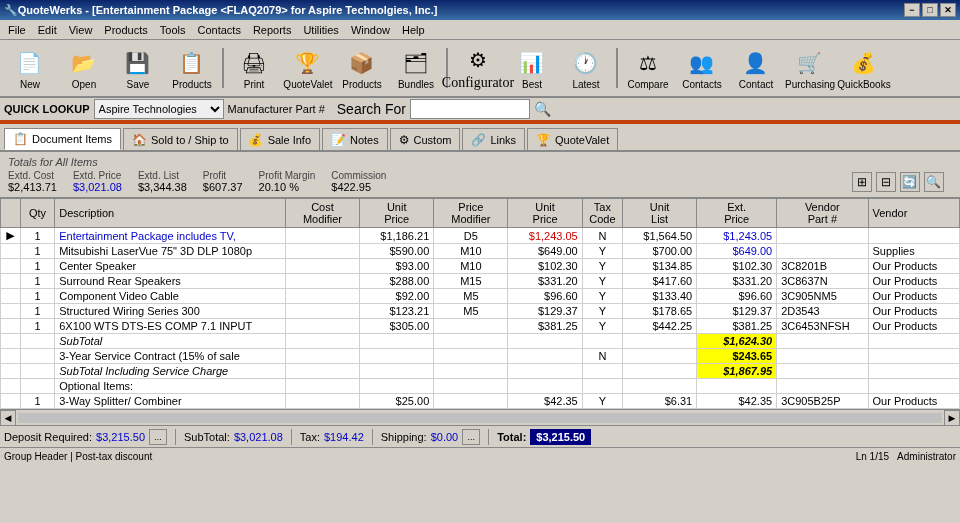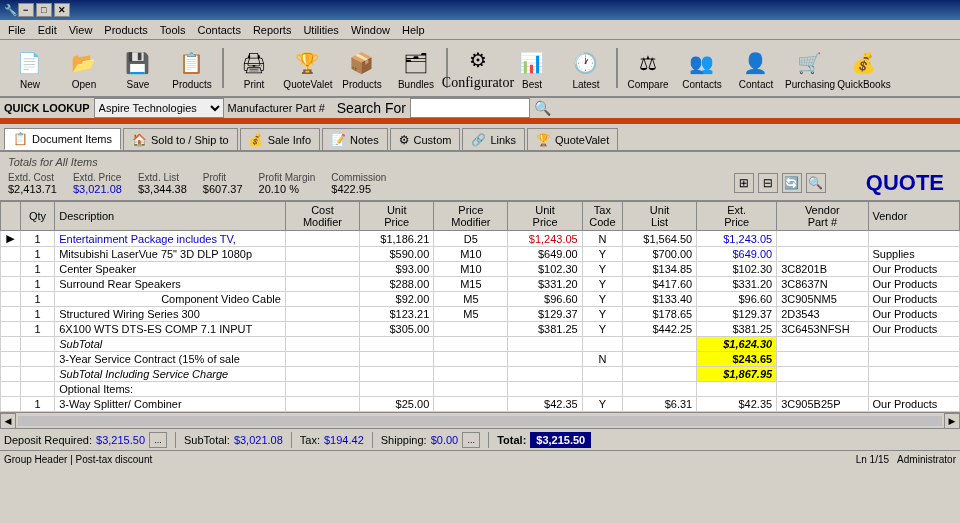--- a/index.html
+++ b/index.html
@@ -15,21 +15,21 @@
     #menu-bar { background: #d4d0c8; height: 20px; display: flex; align-items: center; padding: 0 2px; border-bottom: 1px solid #888; }
     #menu-bar span { padding: 2px 6px; font-size: 11px; cursor: pointer; }
 
     
     #toolbar { background: #d4d0c8; height: 58px; display: flex; align-items: center; padding: 2px 4px; border-bottom: 2px solid #888; gap: 2px; }
     .toolbar-btn { display: flex; flex-direction: column; align-items: center; justify-content: center; width: 52px; height: 52px; cursor: pointer; font-size: 10px; border: 1px solid transparent; padding: 2px; }
     .toolbar-icon { width: 32px; height: 32px; display: flex; align-items: center; justify-content: center; font-size: 20px; }
     .toolbar-separator { width: 2px; height: 40px; background: #888; margin: 0 2px; }
 
     
-    #quick-lookup { background: #d4d0c8; height: 26px; display: flex; align-items: center; padding: 2px 4px; border-bottom: 6px solid #c2410c; gap: 4px; font-size: 11px; }
+    #quick-lookup { background: #d4d0c8; height: 26px; display: flex; align-items: center; padding: 2px 4px; border-bottom: 4px solid #c2410c; gap: 4px; font-size: 11px; }
     #quick-lookup select { height: 20px; font-size: 11px; border: 1px solid #888; }
     #quick-lookup input { height: 20px; font-size: 11px; border: 1px solid #888; padding: 0 2px; }
 
     
     #tab-bar { background: #d4d0c8; height: 28px; display: flex; align-items: flex-end; padding: 0 4px; border-bottom: 2px solid #888; }
     .tab { display: flex; align-items: center; height: 22px; padding: 0 8px; border: 1px solid #888; border-bottom: none; background: #d4d0c8; cursor: pointer; font-size: 11px; margin-right: 2px; gap: 4px; }
     .tab.active { background: white; border-bottom: 1px solid white; z-index: 1; }
     .tab-icon { font-size: 12px; }
     #content-wrapper { display: flex; flex-direction: column; flex: 1; background: white; }
 
@@ -64,20 +64,21 @@
     
     #hscroll { background: #d4d0c8; height: 16px; border-top: 1px solid #888; display: flex; align-items: center; }
     .hscroll-btn { width: 16px; height: 16px; background: #d4d0c8; border: 1px solid #888; cursor: pointer; display: flex; align-items: center; justify-content: center; font-size: 9px; }
     .hscroll-track { flex: 1; height: 10px; background: #c0c0c0; margin: 0 2px; }
   </style>
 </head>
 <body>
 
 <div id="title-bar">
   <span class="title-icon">🔧 </span>
+  <span class="title-text">QuoteWerks - [Entertainment Package &lt;FLAQ2079&gt; for Aspire Technolgies, Inc.]</span>
   <div class="win-controls">
     <div class="win-btn">−</div>
     <div class="win-btn">□</div>
     <div class="win-btn">✕</div>
   </div>
 </div>
 
 <div id="menu-bar">
 <span>File</span>
     <span>Edit</span>
@@ -230,21 +231,20 @@
         <div class="total-item">
           <span class="total-label">Commission</span>
           <span class="total-value ">$422.95</span>
         </div>
         <div id="toolbar-icons-right" style="margin-left: auto; display: flex; align-items: center; gap: 4px;">
           <div class="small-icon">⊞</div>
           <div class="small-icon">⊟</div>
           <div class="small-icon">🔄</div>
           <div class="small-icon">🔍</div>
         </div>
-        <span id="quote-label" style="font-size: 22px; font-weight: bold; color: rgb(0, 0, 170); margin-left: 16px;">QUOTE</span>
       </div>
   </div>
 
   <div id="table-container">
     <table>
       <thead>
         <tr>
           <th style="width:16px;"></th>
           <th style="width:30px;">Qty</th>
           <th style="width:200px;text-align:left;">Description</th>
@@ -312,21 +312,21 @@
             <td style="text-align: right;">$331.20</td>
             <td style="text-align: center;">Y</td>
             <td style="text-align: right;">$417.60</td>
             <td style="text-align: right;">$331.20</td>
             <td style="text-align: left;">3C8637N</td>
             <td style="text-align: left;">Our Products</td>
           </tr>
           <tr>
             <td style="text-align: center;"></td>
             <td style="text-align: center;">1</td>
-            <td style="text-align: right; margin-top: 44px;">Component Video Cable</td>
+            <td style="text-align: left; margin-top: 44px;">Component Video Cable</td>
             <td style="text-align: center;"></td>
             <td style="text-align: right;">$92.00</td>
             <td style="text-align: center;">M5</td>
             <td style="text-align: right;">$96.60</td>
             <td style="text-align: center;">Y</td>
             <td style="text-align: right;">$133.40</td>
             <td style="text-align: right;">$96.60</td>
             <td style="text-align: left;">3C905NM5</td>
             <td style="text-align: left;">Our Products</td>
           </tr>

